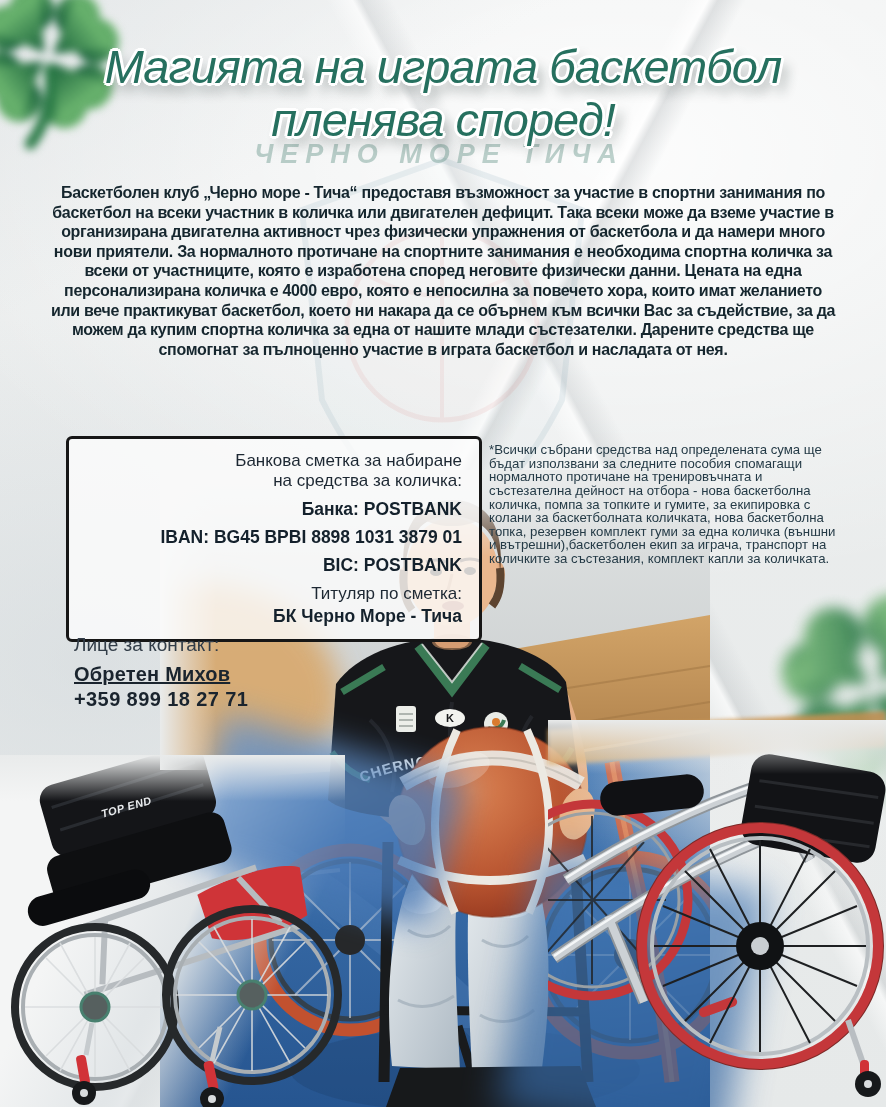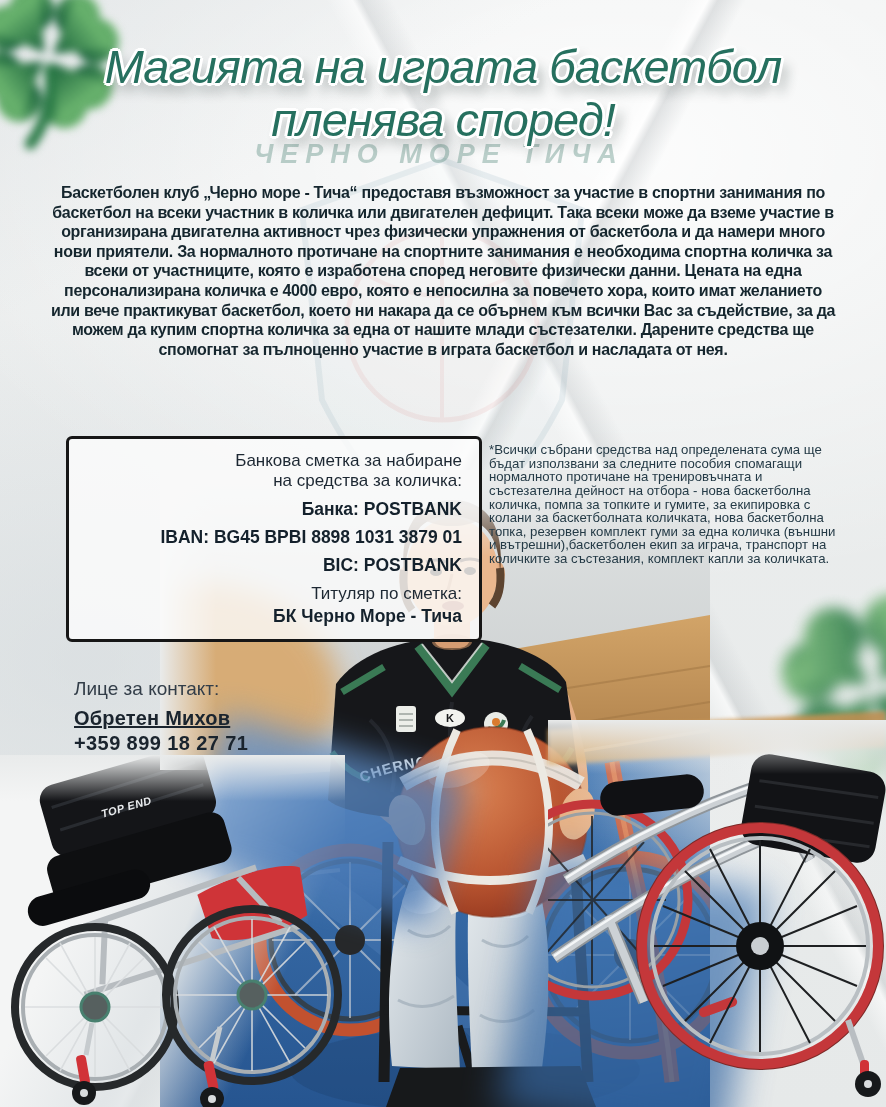--- a/index.html
+++ b/index.html
@@ -47,21 +47,21 @@
     left:66px;top:436px;width:376px;
     border:3px solid #161616;border-radius:6px;
     background:rgba(252,253,253,.8);
     padding:12px 17px 12px 17px;color:#1d2833;text-align:right;
   }
   .bank-box .hline{font-size:17px;line-height:20px;font-weight:500;}
   .bank-box .b{font-weight:bold;font-size:17.5px;line-height:21px;color:#14212c;}
   .mt8{margin-top:8px;} .mt7{margin-top:7px;} .mt2{margin-top:2px;}
   
   .contact{left:74px;top:634px;}
-  .contact .lbl{font-size:19px;color:#323d48;font-weight:500;margin-top:44px;}
+  .contact .lbl{font-size:19px;color:#323d48;font-weight:500;}
   .contact .nm{font-size:20px;font-weight:bold;color:#1a242e;margin-top:7px;letter-spacing:.2px;text-decoration:underline;}
   .contact .ph{font-size:20px;font-weight:bold;color:#1a242e;margin-top:2px;letter-spacing:.4px;text-align:center;}
   
   .footnote{
     left:489px;top:430px;width:348px;
     font-size:13.2px;line-height:13.6px;font-weight:500;color:#243a46;text-align:left;
   }
   
   .scene{left:160px;top:470px;width:550px;height:637px;}
   .zone-left{left:0;top:755px;width:345px;height:352px;}

